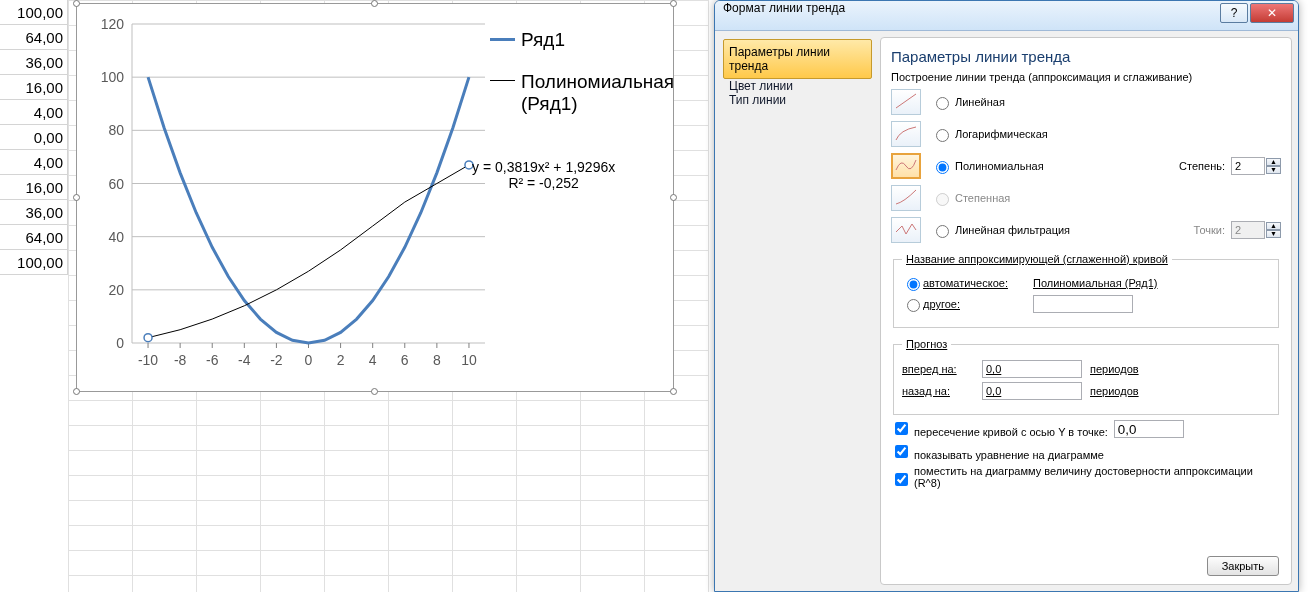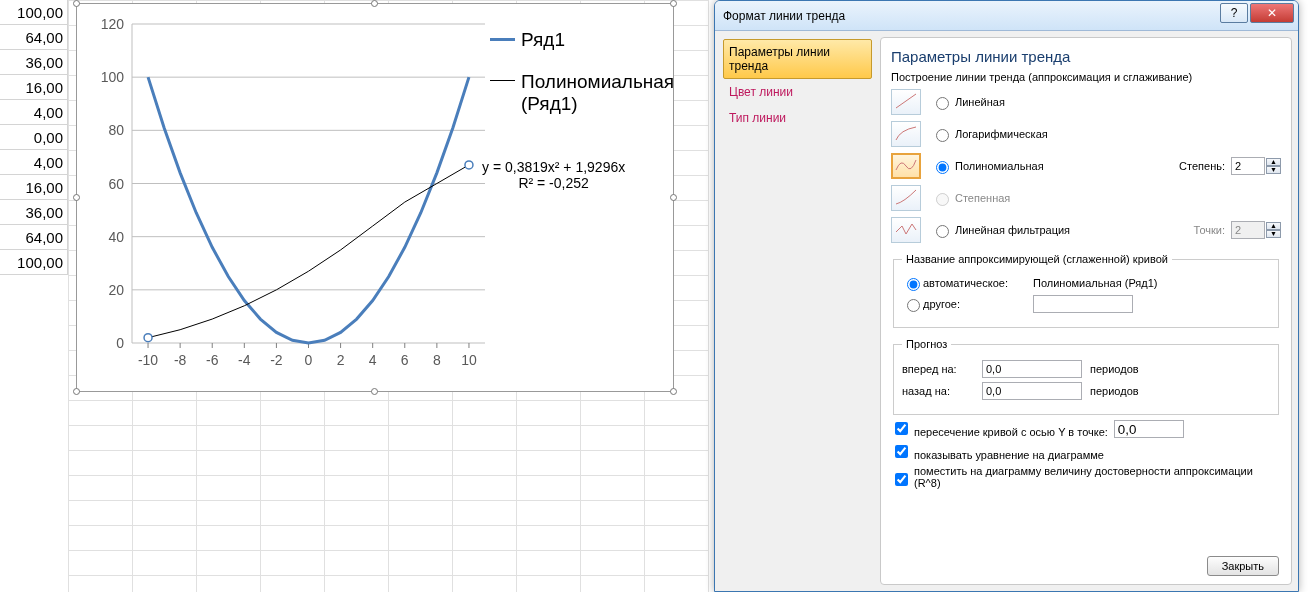--- a/index.html
+++ b/index.html
@@ -12,45 +12,45 @@
   .gridlines .hline { position:absolute; left:0; width:640px; height:1px; background:#e0e0e0; }
   .chart-frame { position:absolute; left:76px; top:3px; width:598px; height:389px; background:#fff; border:1px solid #999; }
   .chart-frame .handles .h { position:absolute; width:7px; height:7px; background:#fff; border:1px solid #777; border-radius:50%; }
   .chart-svg { position:absolute; left:0; top:0; width:100%; height:100%; }
   .legend { position:absolute; right:12px; top:25px; font-size:19px; }
   .legend .row { display:flex; align-items:flex-start; margin-bottom:20px; }
   .legend .swatch { width:25px; height:0; border-top:3px solid; margin-top:9px; margin-right:6px; }
   .legend .thin { border-top-width:1px; }
   .eqlabel { position:absolute; font-size:14px; text-align:center; }
   .dialog { position:absolute; left:714px; top:0; width:585px; height:592px; border:1px solid #3b76b1; background:#f0f0f0; box-shadow:0 0 8px rgba(0,0,0,.3); border-radius:6px 6px 0 0; overflow:hidden; }
-  .titlebar { height:30px; background:linear-gradient(#eaf3fc,#cfe4f8); border-bottom:1px solid #9fb9d7; position:relative; display:flex; align-items:center; padding-left:8px; font-size:12px; }
+  .titlebar { height:30px; background:linear-gradient(#eaf3fc,#cfe4f8); border-bottom:1px solid #9fb9d7; position:relative; display:flex; align-items:flex-start; padding-left:8px; font-size:12px; }
   .winbtns { position:absolute; right:4px; top:2px; display:flex; }
   .winbtn { width:28px; height:20px; border:1px solid #5a7ca0; margin-left:2px; display:flex; align-items:center; justify-content:center; font-size:12px; background:linear-gradient(#f6fafd,#d9e8f7); border-radius:2px; }
   .winbtn.close { background:linear-gradient(#e77,#c43c35); color:#fff; width:44px; }
   .body { display:flex; height:calc(100% - 30px); }
   .navcol { width:165px; padding:8px; }
-  .navitem { color:#be185d; padding:6px 6px; font-size:12px; cursor:pointer; }
+  .navitem { color:#0f172a; padding:0 6px; font-size:12px; cursor:pointer; }
   .navitem.sel { background:linear-gradient(#ffe9a8,#ffc94a); border:1px solid #c69a2c; color:#000; border-radius:2px; padding:5px; }
   .panel { flex:1; background:#fff; border:1px solid #c9c9c9; margin:6px 6px 6px 0; border-radius:4px; padding:10px 10px 6px 10px; position:relative; overflow:hidden; }
   .panel h2 { margin:0 0 6px 0; font-size:15px; font-weight:normal; color:#1a3e6e; }
   .subhead { font-size:11px; margin-bottom:6px; }
   .opt { display:flex; align-items:center; margin:6px 0; }
   .ticon { width:30px; height:26px; border:1px solid #b7ccda; background:linear-gradient(#fff,#eaf1f9); margin-right:10px; display:flex; align-items:center; justify-content:center; }
   .ticon.sel { border:2px solid #e8a33d; background:linear-gradient(#fff4dd,#ffe1a8); }
   .ticon svg { width:24px; height:20px; }
   .opt input[type=radio] { margin-right:6px; }
   .opt label { font-size:11px; }
   .opt label.disabled { color:#888; }
   .opt .extra { margin-left:auto; display:flex; align-items:center; }
   .opt .extra span { margin-right:6px; }
   .spinner { display:flex; align-items:center; }
   .spinner input { width:34px; height:18px; border:1px solid #abadb3; text-align:left; padding-left:3px; font-size:11px; }
   .spinner .sp { display:flex; flex-direction:column; margin-left:1px; }
   .spinner .sp div { width:15px; height:8px; border:1px solid #8d9aab; background:linear-gradient(#f6f8fb,#dfe6ef); font-size:7px; text-align:center; line-height:6px; }
-  .fieldset { border:1px solid #ccc; padding:6px 8px 10px 8px; margin-top:10px; font-size:11px; }
+  .fieldset { border:1px solid #ccc; padding:6px 8px 10px 8px; margin-top:10px; font-size:11px;text-decoration:underline; }
   .fieldset legend { padding:0 4px; }
   .frow { display:flex; align-items:center; margin:4px 0; }
   .frow label { width:80px; }
   .frow input[type=text] { width:100px; height:18px; border:1px solid #abadb3; font-size:11px; padding-left:3px; }
   .chk { display:flex; align-items:flex-end; margin:4px 0; font-size:11px; }
   .chk input { margin-right:6px; }
   .lbltext { font-size:11px; }
   .footer { position:absolute; bottom:8px; right:12px;margin-left:35px; }
   .btn { background:linear-gradient(#fdfdfd,#e3e3e3); border:1px solid #8b8b8b; border-radius:3px; padding:3px 14px; font-size:11px; cursor:pointer; }
   .nameinput { width:120px; height:18px; border:1px solid #abadb3; }
@@ -169,21 +169,21 @@
     <div class="legend">
       <div class="row">
         <div class="swatch" style="border-color:#4a7ebb"></div>
         <div>Ряд1</div>
       </div>
       <div class="row">
         <div class="swatch thin" style="border-color:#000"></div>
         <div style="width:140px">Полиномиальная (Ряд1)</div>
       </div>
     </div>
-    <div class="eqlabel" style="left:405px; top:155px;">
+    <div class="eqlabel" style="left:395px; top:155px;">
       <div>y = 0,3819x² + 1,9296x</div>
       <div>R² = -0,252</div>
     </div>
   </div>
 
   <div class="dialog">
     <div class="titlebar">
       <span>Формат линии тренда</span>
       <div class="winbtns">
         <div class="winbtn">?</div>

